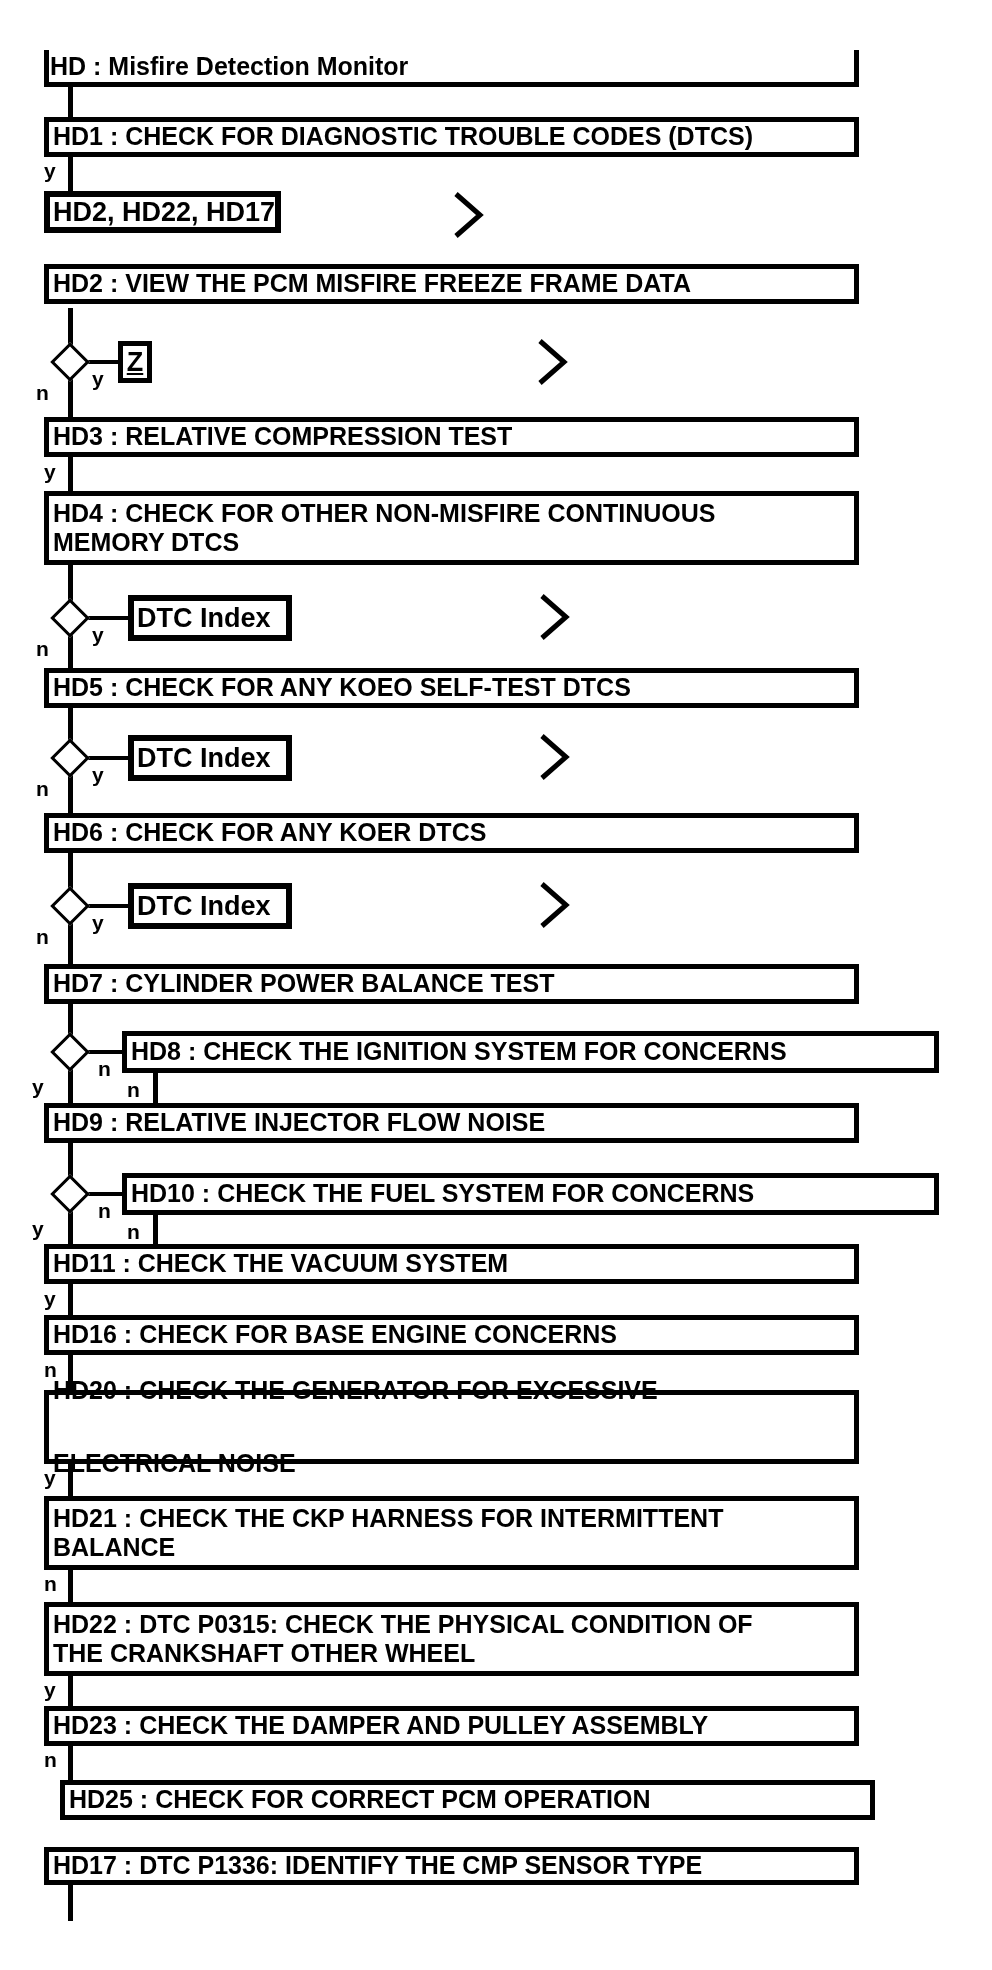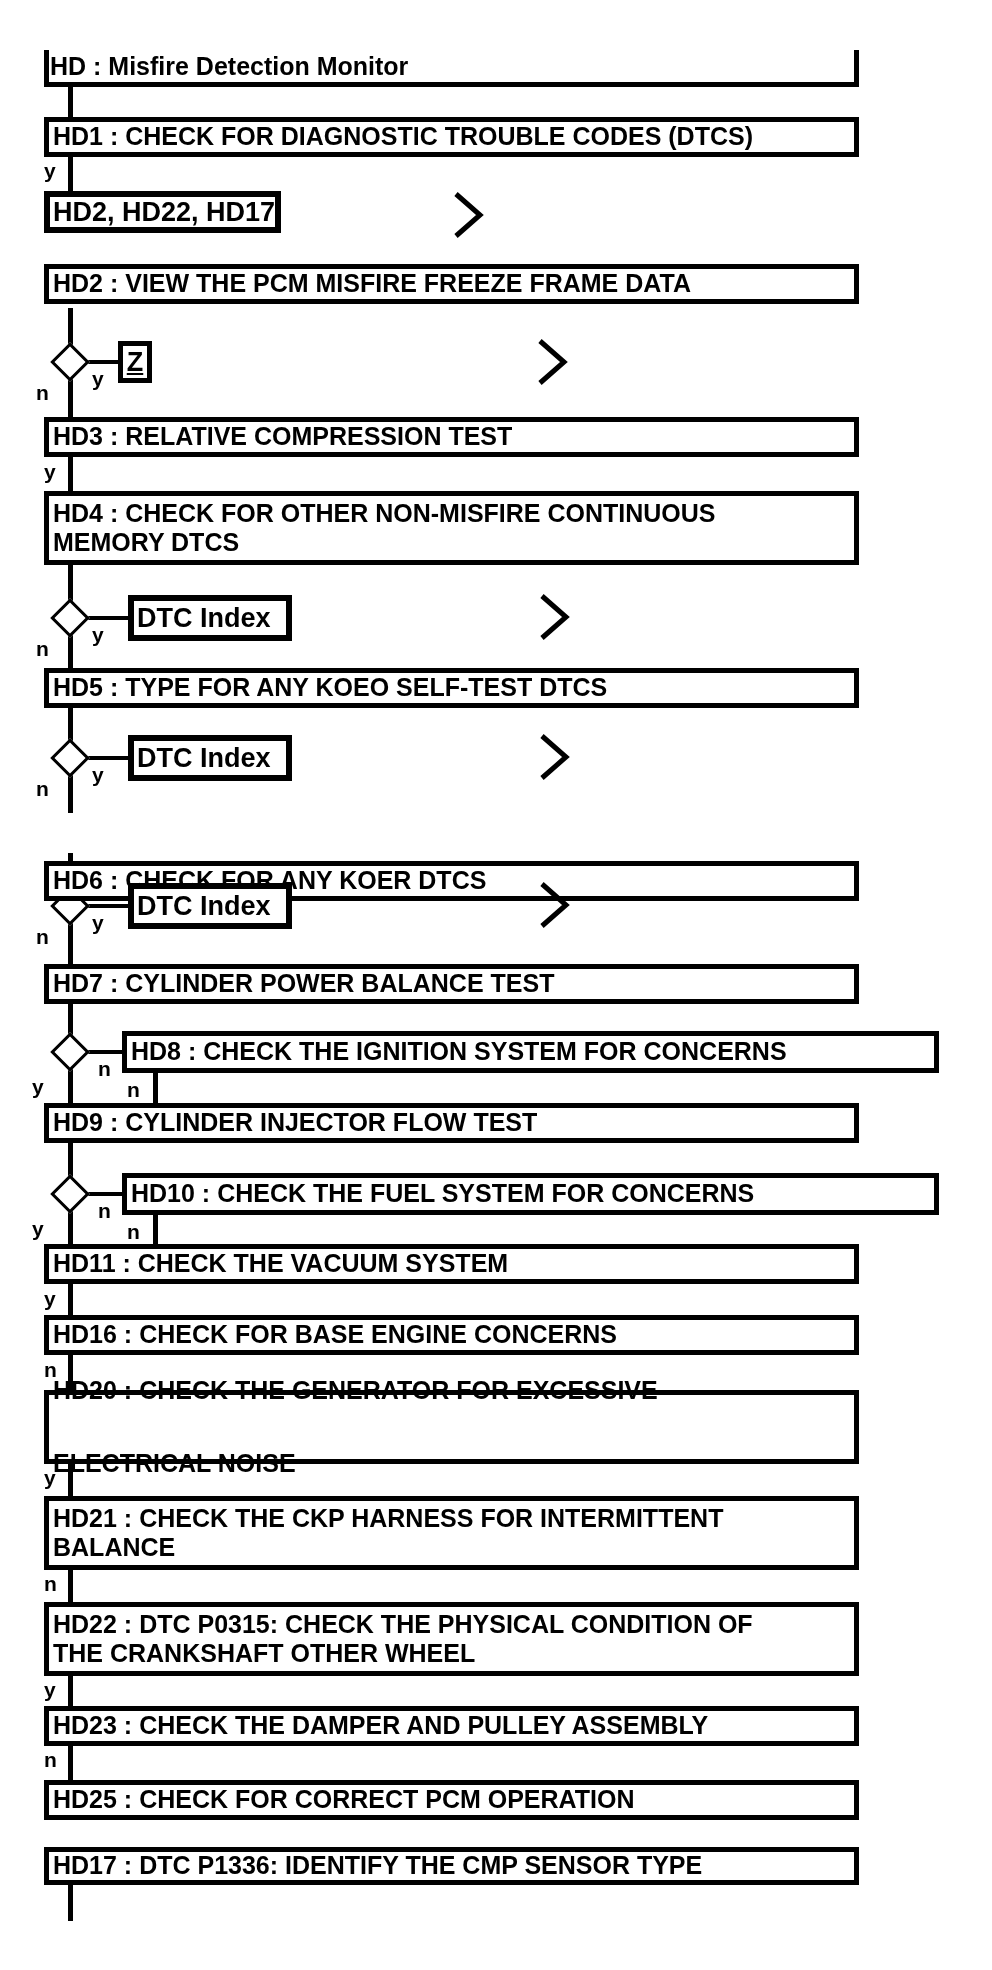--- a/index.html
+++ b/index.html
@@ -111,45 +111,45 @@
   <div class="box" style="top:491px;height:74px;">
     <span class="ln">HD4 : CHECK FOR OTHER NON-MISFIRE CONTINUOUS</span>
     <span class="ln">MEMORY DTCS</span>
   </div>
 
   <div class="ref" style="left:128px;top:595px;width:164px;height:46px;">
     <span>DTC Index</span>
   </div>
 
   <div class="box" style="top:668px;">
-    <span class="ln">HD5 : TYPE FOR ANY KOEO SELF-TEST DTCS</span>
+    <span class="ln">HD5 : CHECK FOR ANY KOEO SELF-TEST DTCS</span>
   </div>
 
   <div class="ref" style="left:128px;top:735px;width:164px;height:46px;">
     <span>DTC Index</span>
   </div>
 
-  <div class="box" style="top:813px;margin-top:48px;">
+  <div class="box" style="top:813px;">
     <span class="ln">HD6 : CHECK FOR ANY KOER DTCS</span>
   </div>
 
   <div class="ref" style="left:128px;top:883px;width:164px;height:46px;">
     <span>DTC Index</span>
   </div>
 
   <div class="box" style="top:964px;">
     <span class="ln">HD7 : CYLINDER POWER BALANCE TEST</span>
   </div>
 
   <div class="box" style="left:122px;top:1031px;width:817px;height:42px;">
     <span class="ln">HD8 : CHECK THE IGNITION SYSTEM FOR CONCERNS</span>
   </div>
 
   <div class="box" style="top:1103px;">
-    <span class="ln">HD9 : CYLINDER INJECTOR FLOW TEST</span>
+    <span class="ln">HD9 : RELATIVE INJECTOR FLOW NOISE</span>
   </div>
 
   <div class="box" style="left:122px;top:1173px;width:817px;height:42px;">
     <span class="ln">HD10 : CHECK THE FUEL SYSTEM FOR CONCERNS</span>
   </div>
 
   <div class="box" style="top:1244px;">
     <span class="ln">HD11 : CHECK THE VACUUM SYSTEM</span>
   </div>
 
@@ -169,21 +169,21 @@
 
   <div class="box" style="top:1602px;height:74px;">
     <span class="ln">HD22 : DTC P0315: CHECK THE PHYSICAL CONDITION OF</span>
     <span class="ln">THE CRANKSHAFT OTHER WHEEL</span>
   </div>
 
   <div class="box" style="top:1706px;">
     <span class="ln">HD23 : CHECK THE DAMPER AND PULLEY ASSEMBLY</span>
   </div>
 
-  <div class="box" style="top:1780px;">
+  <div class="box" style="top:1780px;margin-left:16px;">
     <span class="ln">HD25 : CHECK FOR CORRECT PCM OPERATION</span>
   </div>
 
   <div class="box" style="top:1847px;height:38px;">
     <span class="ln">HD17 : DTC P1336: IDENTIFY THE CMP SENSOR TYPE</span>
   </div>
 
   <div class="lab" style="left:44px;top:160px;">y</div>
   <div class="lab" style="left:36px;top:382px;">n</div>
   <div class="lab" style="left:92px;top:368px;">y</div>

